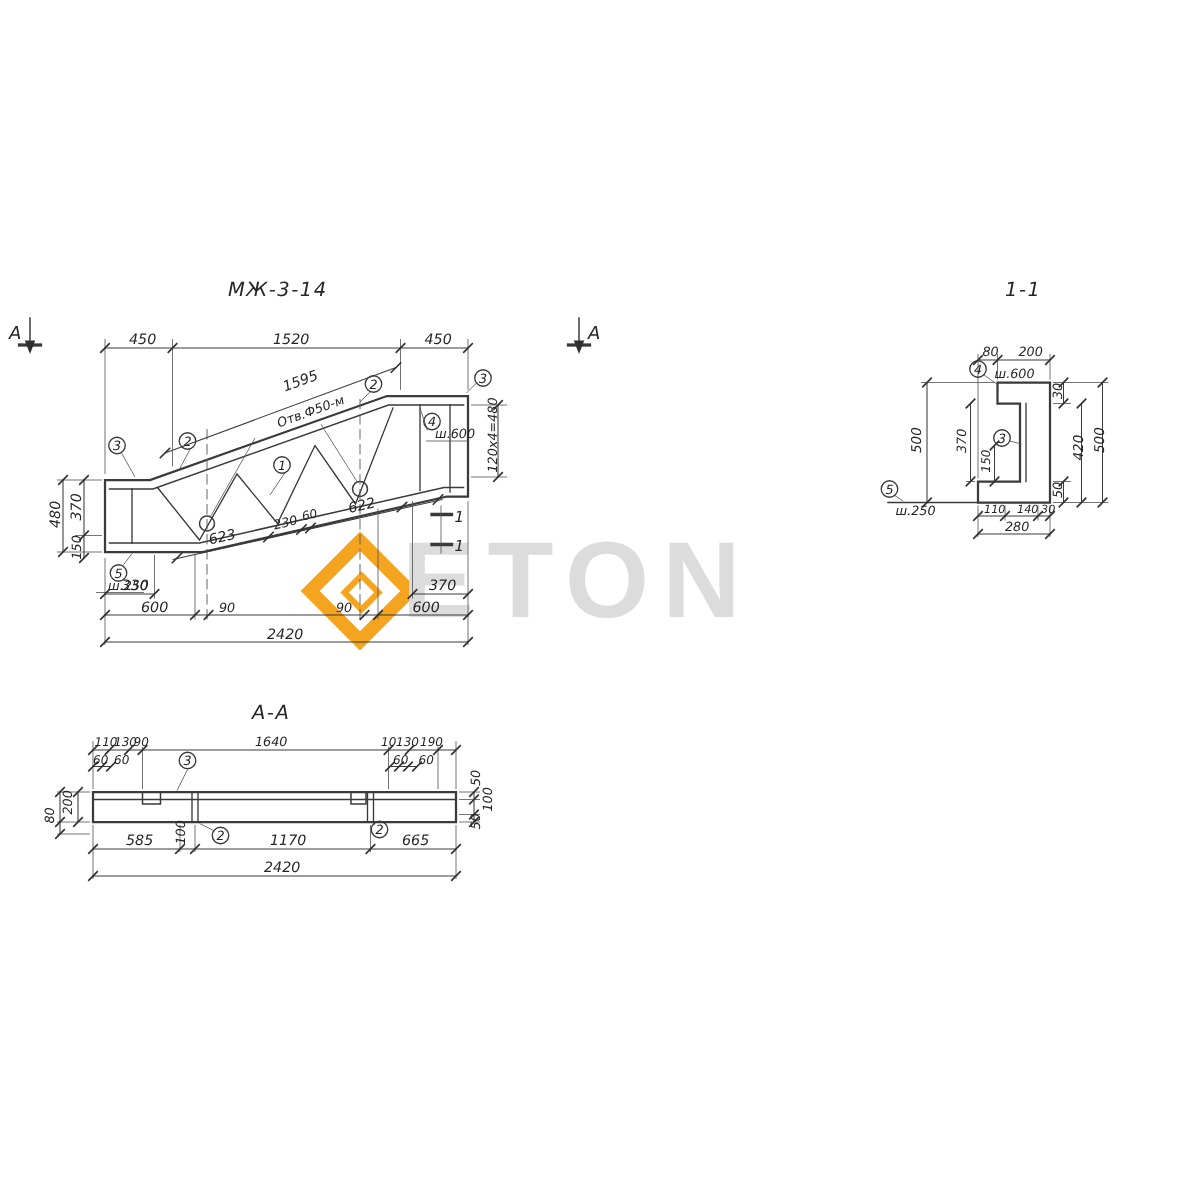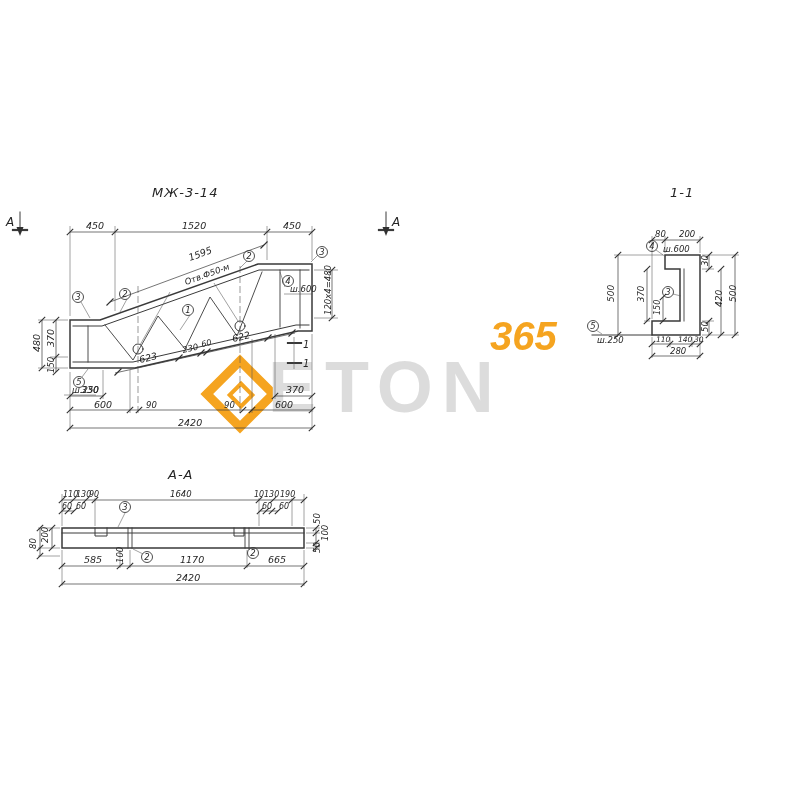--- a/index.html
+++ b/index.html
@@ -32,21 +32,20 @@
   .cotext { font-style:italic; }
 </style>
 </head>
 <body>
 
 <div id="stage" style="--wm-accent: #f59d0e; --wm-gray: #dadada;">
 
   <div class="wm">
     <div class="wm-diamond"></div>
     <div class="wm-diamond-inner"></div>
-    <div class="wm-365">365</div>
     <div class="wm-eton">ETON</div>
   </div>
 
   <svg viewBox="0 0 800 800">
 
     <g>
       <text class="vtitle" x="152" y="197">МЖ-3-14</text>
 
       <g>
         <path class="ln lw2" d="M13,230 H27"></path>

